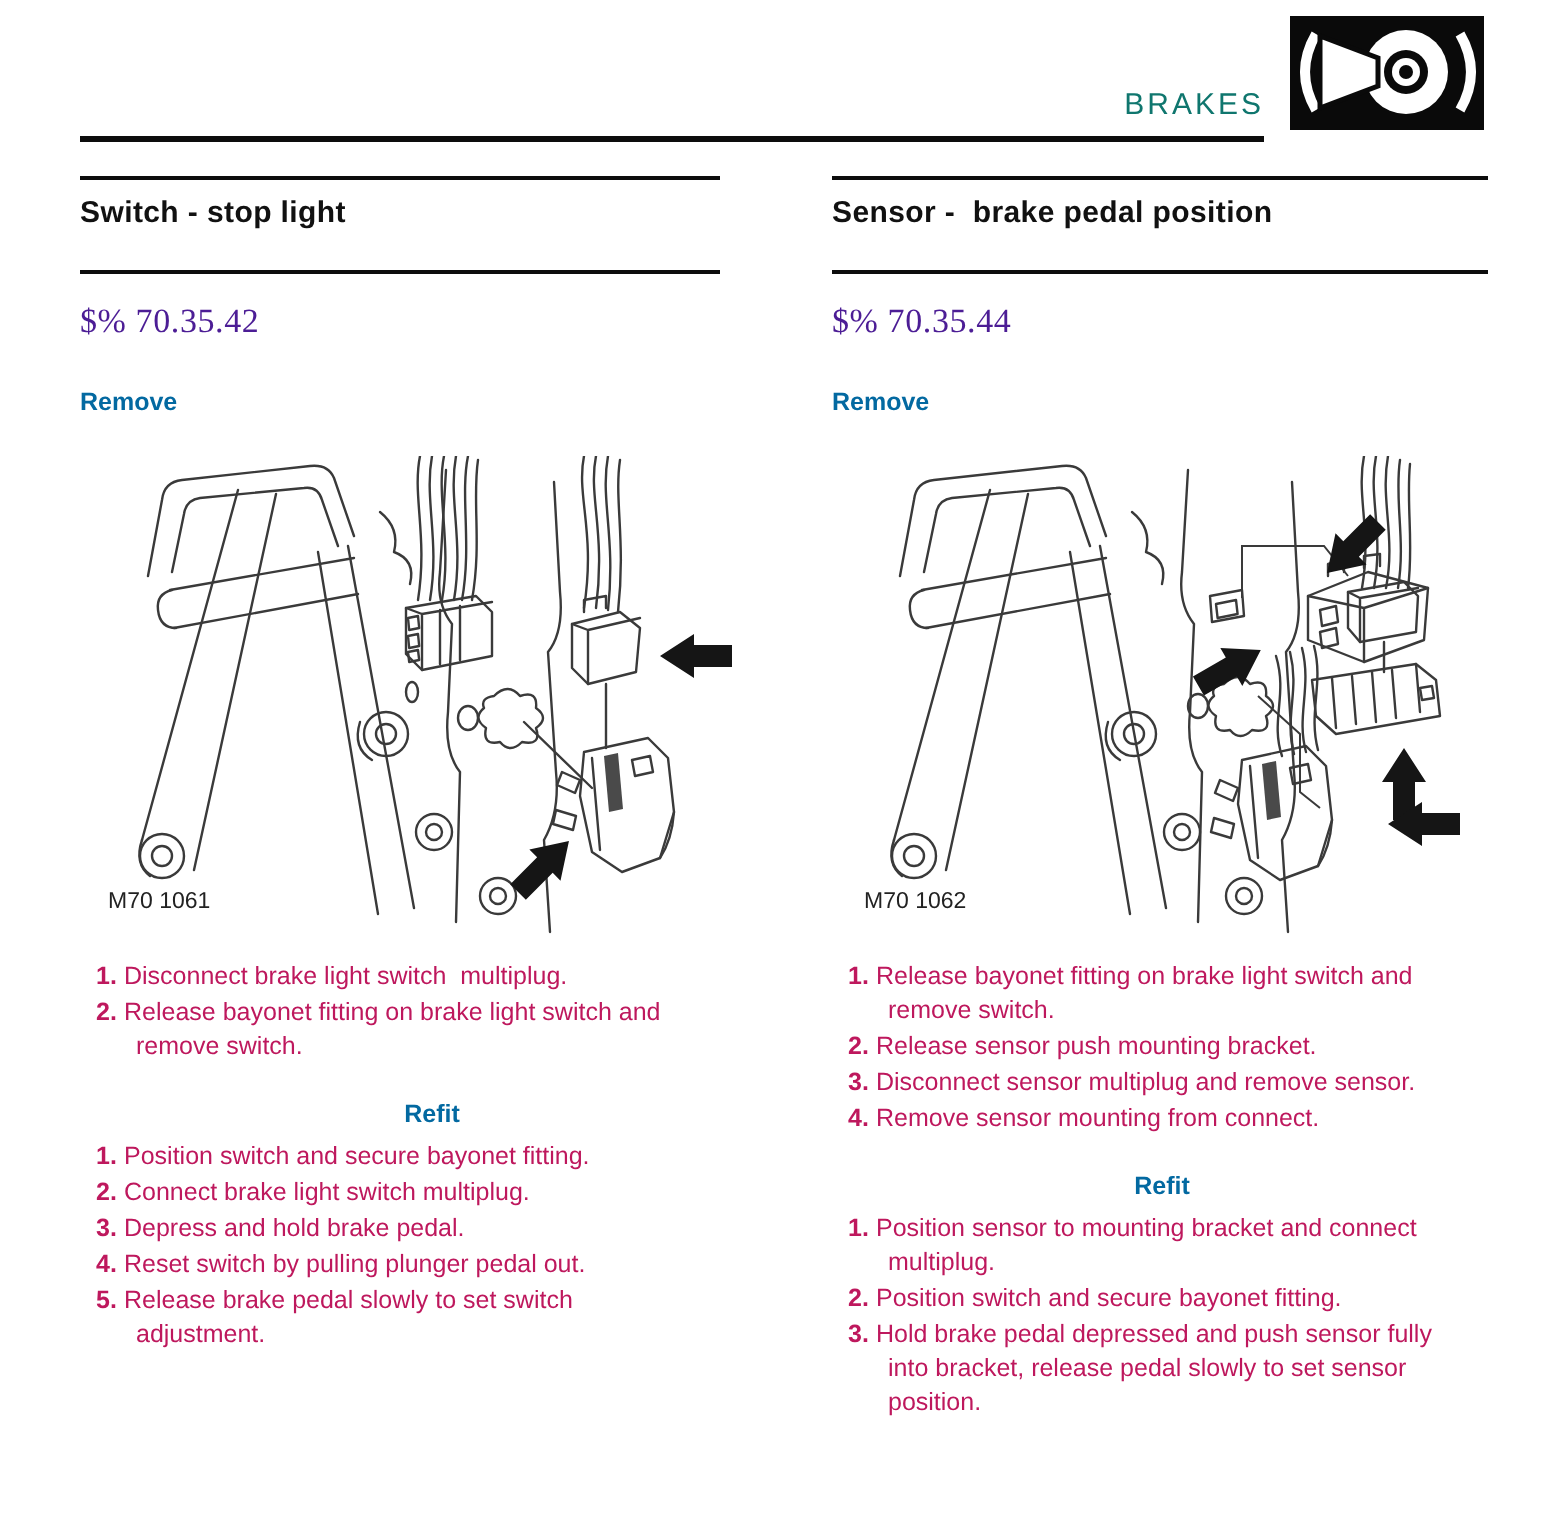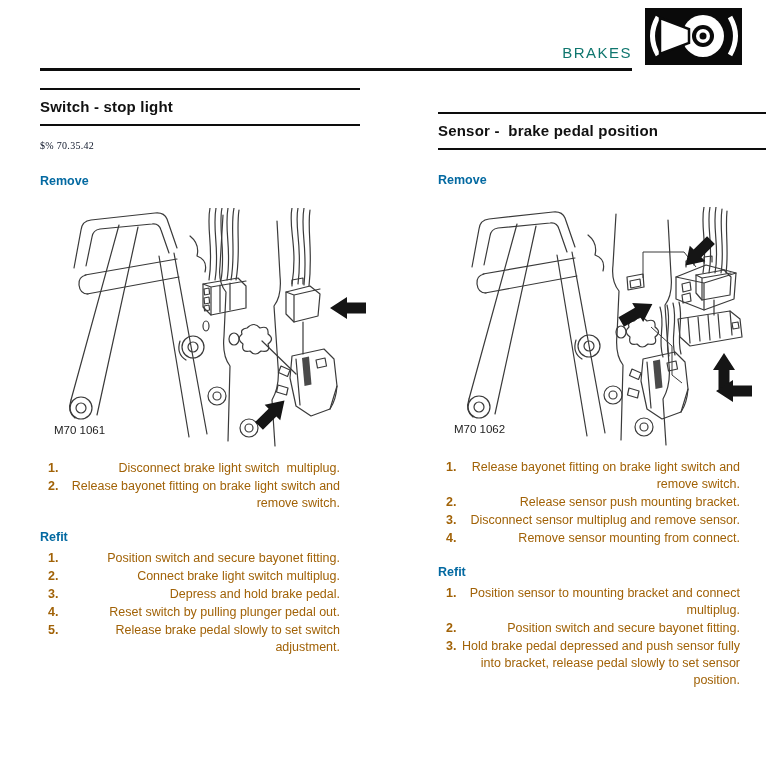--- a/index.html
+++ b/index.html
@@ -4,34 +4,34 @@
 <style>
   html,body{margin:0;padding:0;background:#ffffff;}
   .page{position:relative;width:773px;height:768px;background:#ffffff;overflow:hidden;
         font-family:"Liberation Sans",sans-serif;color:#1c1c1c;}
   .brand{position:absolute;left:332px;top:44px;width:300px;text-align:right;
          font-size:15px;font-weight:500;letter-spacing:1.5px;color:#0f766e;}
   .top-rule{position:absolute;left:40px;top:68px;width:592px;height:3px;background:#0d0d0d;}
   .icon-box{position:absolute;left:645px;top:8px;width:97px;height:57px;}
   .col{position:absolute;top:88px;}
   .col-left{left:40px;width:352px;}
-  .col-right{left:438px;width:330px;margin-top:24px;}
+  .col-right{left:416px;width:330px;}
   .sec-head{border-top:2px solid #0d0d0d;border-bottom:2px solid #0d0d0d;
-            padding:8px 0 9px 0;font-size:15px;font-weight:bold;letter-spacing:.2px;
+            padding:8px 0 20px 0;font-size:15px;font-weight:bold;letter-spacing:.2px;
             white-space:pre-wrap;color:#111;}
   .col-left .sec-head{width:320px;}
   .col-right .sec-head{width:328px;}
-  .op-code{margin-top:14px;font-family:"Liberation Serif",serif;font-size:10px;
-           letter-spacing:.3px;color:#0f172a;}
+  .op-code{margin-top:14px;font-family:"Liberation Serif",serif;font-size:17px;
+           letter-spacing:.3px;color:#4c1d95;}
   .phase-label{margin-top:23px;font-size:12.5px;font-weight:bold;color:#0369a1;}
-  .phase-label.refit{margin-top:18px;}
+  .phase-label.refit{margin-top:18px;text-align:center;}
   .figure{margin-top:20px;position:relative;height:246px;}
   .figure svg{display:block;}
   ol.steps{margin:6px 0 0 0;padding:0;list-style:none;counter-reset:step;
-           font-size:12.5px;line-height:17px;color:#a16207;text-align:right;}
+           font-size:12.5px;line-height:17px;color:#be185d;}
   .col-left ol.steps{width:300px;}
   .col-right ol.steps{width:302px;}
   ol.steps li{counter-increment:step;position:relative;padding-left:28px;
               text-indent:-6px;margin:0 0 1px 0;}
   ol.steps li::before{content:counter(step) ".";font-weight:bold;position:absolute;
                       left:8px;top:0;text-indent:0;}
   .step-text{white-space:pre-wrap;}
   .art{fill:none;stroke:#3a3a3a;stroke-width:1.2;stroke-linejoin:round;stroke-linecap:round;}
   .thin{fill:none;stroke:#3a3a3a;stroke-width:1;}
   .arrow{fill:#151515;stroke:none;}
@@ -126,20 +126,21 @@
       <li><span class="step-text">Position switch and secure bayonet fitting.</span></li>
       <li><span class="step-text">Connect brake light switch multiplug.</span></li>
       <li><span class="step-text">Depress and hold brake pedal.</span></li>
       <li><span class="step-text">Reset switch by pulling plunger pedal out.</span></li>
       <li><span class="step-text">Release brake pedal slowly to set switch adjustment.</span></li>
     </ol>
   </div>
 
   <div class="col col-right">
     <div class="sec-head">Sensor -  brake pedal position</div>
+    <div class="op-code">$% 70.35.44</div>
     <div class="phase-label">Remove</div>
 
     <div class="figure">
       <svg width="343" height="246" viewBox="0 0 343 246">
         <g class="art">
           <path d="M34,60 L41,22 Q42,13 51,12 L115,5 Q124,4 127,11 L137,40"></path>
           <path d="M46,58 L52,29 Q53,22 60,21 L112,16 Q119,15 121,22 L129,45"></path>
           <path d="M45,67 L137,51 M47,86 L139,69"></path>
           <path d="M46,67 Q38,69 39,77 Q40,86 48,86"></path>
           <path d="M79,17 L31,192 M98,19 L57,207"></path>

